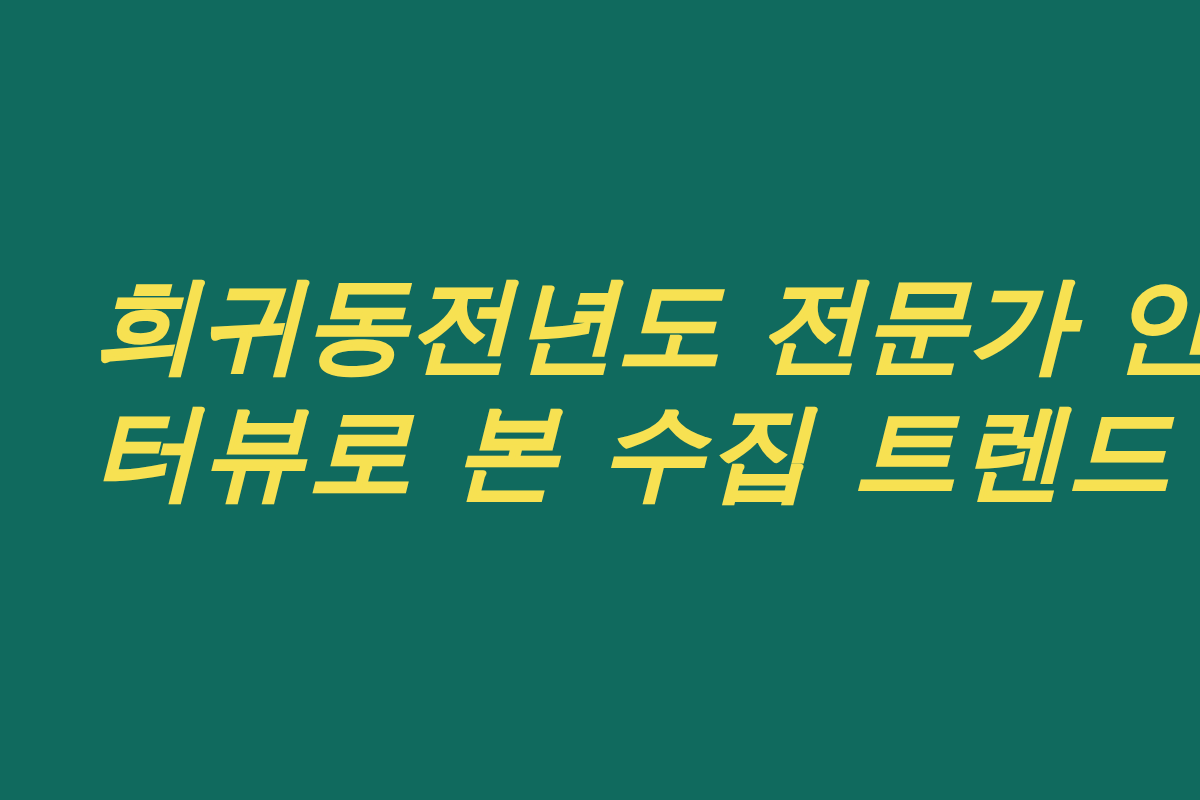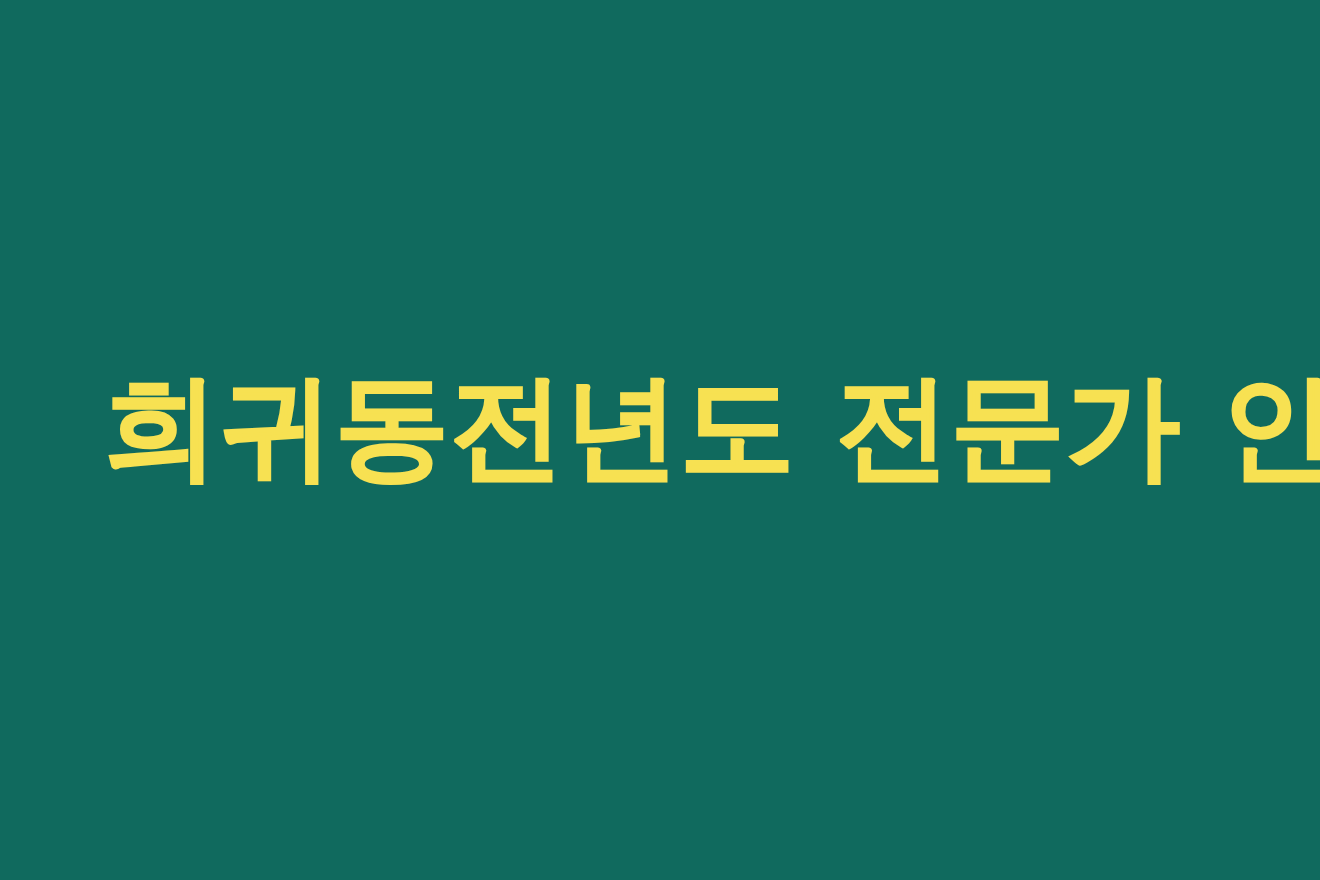--- a/index.html
+++ b/index.html
@@ -44,32 +44,34 @@
     font-size: 104px;
     font-weight: 700;
     line-height: 1.22;
     letter-spacing: 0.006em;
     color: #F7E152; 
     white-space: nowrap;
     
     -webkit-text-stroke: 1.5px #F7E152;
     text-rendering: geometricPrecision;
     filter: blur(0.18px);
+    font-style: italic;
   }
 
   #headline-line-2 {
     
     letter-spacing: 0.028em;
   }
 </style>
 </head>
 <body>
 
 <div id="banner-canvas" style="background-color: rgb(16, 106, 94); width: 1200px; height: 800px;">
 
   <div id="headline-block">
 
     <span class="headline-line" id="headline-line-1" style="color: rgb(247, 225, 82); -webkit-text-stroke: 1.5px rgb(247, 225, 82);">희귀동전년도 전문가 인</span>
 
+    <span class="headline-line" id="headline-line-2" style="color: rgb(247, 225, 82); -webkit-text-stroke: 1.5px rgb(247, 225, 82);">터뷰로 본 수집 트렌드</span>
 
   </div>
 
 </div>
 
 </body></html>

